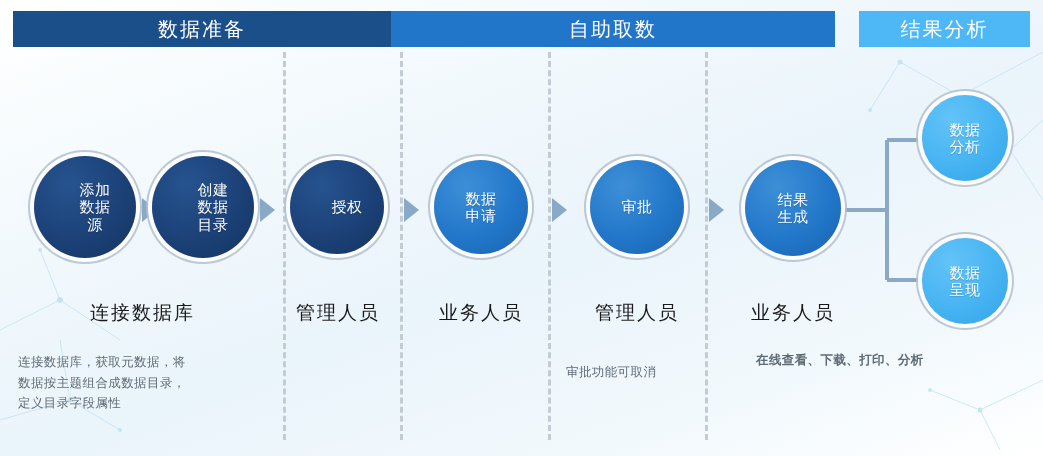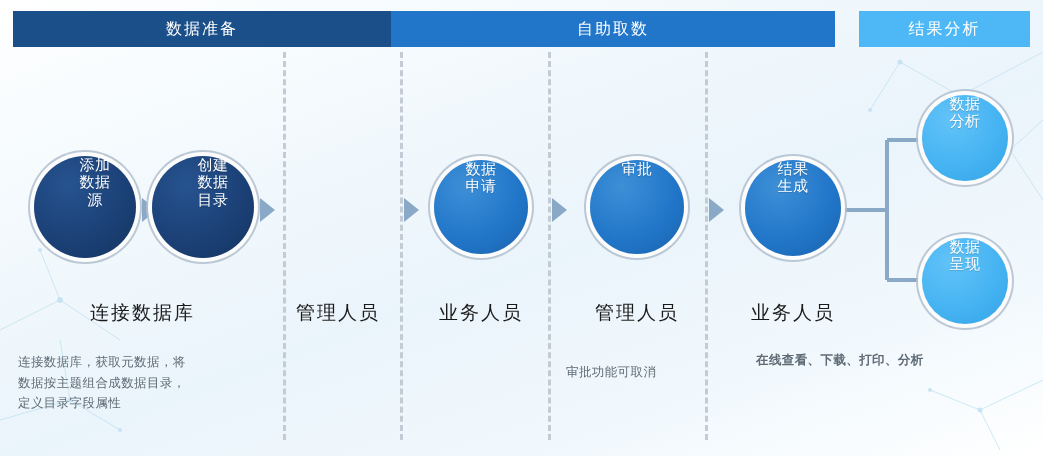--- a/index.html
+++ b/index.html
@@ -32,21 +32,21 @@
     width: 1017px;
     height: 36px;
     display: flex;
     z-index: 6;
   }
   .band-seg {
     display: flex;
     align-items: center;
     justify-content: center;
     color: #ffffff;
-    font-size: 16px;
+    font-size: 20px;
     letter-spacing: 2px;
     line-height: 1;
   }
   #band-seg-0 { width: 387px; background: #1b4f8a; }
   #band-seg-1 { width: 455px; background: #2176c9; }
   #band-seg-2 { width: 175px; background: #4db8f5; margin-left: 24px; }
 
   
   .divider {
     position: absolute;
@@ -55,21 +55,21 @@
     height: 388px;
     border-left: 3px dashed #c3ccd4;
     z-index: 2;
   }
 
   
   .node {
     position: absolute;
     border-radius: 50%;
     display: flex;
-    align-items: flex-start;
+    align-items: center;
     justify-content: center;
     text-align: center;
     color: #ffffff;
     line-height: 1.16;
     z-index: 5;
     box-shadow: 0 0 0 4px rgba(255,255,255,0.95), 0 0 0 6px rgba(178,192,206,0.85);
   }
   .node .nlabel {
     font-size: 15px;
     letter-spacing: 0.5px;
@@ -197,20 +197,23 @@
 数据
 源</span>
   </div>
 
   <div class="node node-navy" style="left:152px; top:156px; width:102px; height:102px;">
     <span class="nlabel">创建
 数据
 目录</span>
   </div>
 
+  <div class="node node-navy" style="left:290px; top:160px; width:94px; height:94px;">
+    <span class="nlabel">授权</span>
+  </div>
 
   <div class="node node-blue" style="left:434px; top:160px; width:94px; height:94px;">
     <span class="nlabel">数据
 申请</span>
   </div>
 
   <div class="node node-blue" style="left:590px; top:160px; width:94px; height:94px;">
     <span class="nlabel">审批</span>
   </div>
 

